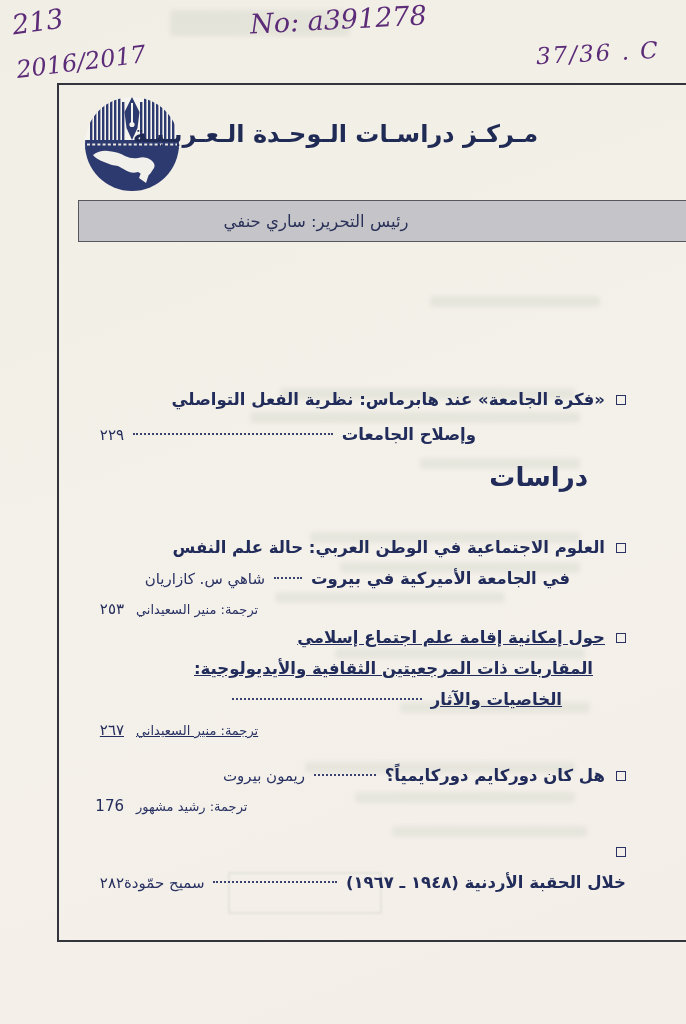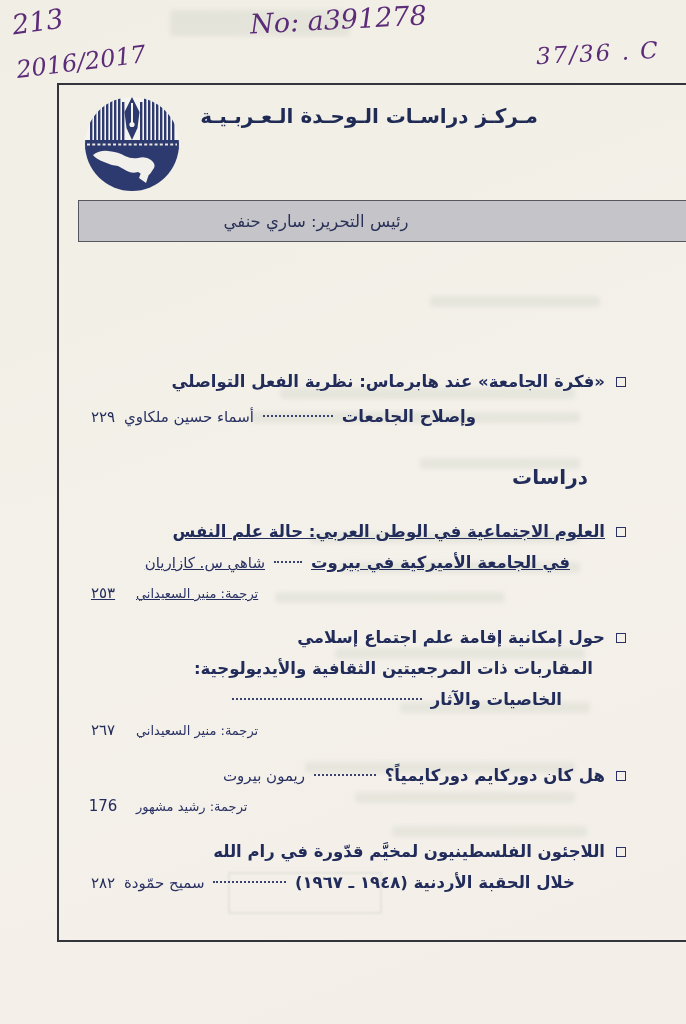--- a/index.html
+++ b/index.html
@@ -20,53 +20,53 @@
   .hw-shelf{left:536px; top:40px; font-size:23px; transform:rotate(-3deg); letter-spacing:2px;}
   
   .frame{
     position:absolute; left:57px; top:83px; width:645px; height:859px;
     border:2px solid #34343c; box-sizing:border-box; background:transparent;
   }
   
   .logo{position:absolute; left:80px; top:92px; width:104px; height:104px;}
   
   .org{
-    position:absolute; right:148px; top:104px; direction:rtl;
-    font-size:20px; font-weight:bold; color:#1f2a55; letter-spacing:.5px;
+    position:absolute; right:148px; top:120px; direction:rtl;
+    font-size:24px; font-weight:bold; color:#1f2a55; letter-spacing:.5px;
     white-space:nowrap;
   }
   
   .editorbar{
     position:absolute; left:78px; top:200px; width:622px; height:42px;
     background:#c5c5c9; border:1px solid #56565e; box-sizing:border-box;
     display:flex; align-items:center; justify-content:center;
     padding-right:146px; direction:rtl;
     font-size:16.5px; color:#2a3158;
   }
   
   .toc{position:absolute; left:78px; top:360px; width:548px; direction:rtl;}
   .entry{position:absolute; right:0; left:0;}
-  .e1{top:6px;} .hd{top:102px;} .e2{top:156px;text-decoration:underline;} .e3{top:262px;} .e4{top:400px;} .e5{top:476px;}
+  .e1{top:24px;} .hd{top:102px;} .e2{top:172px;} .e3{top:262px;text-decoration:underline;} .e4{top:400px;} .e5{top:476px;}
   .row{display:flex; direction:rtl; align-items:baseline; height:31px; line-height:31px; font-size:16.5px;}
   .row+.row{margin-top:4px;}
   .e2 .row+.row, .e3 .row+.row, .e4 .row+.row, .e5 .row+.row{margin-top:0;}
   .t{font-weight:bold; color:#222c5a; white-space:nowrap;}
   .author{font-size:15px; color:#2a3263; white-space:nowrap;}
   .translator{font-size:13px; color:#2a3263; white-space:nowrap; margin-left:12px;}
-  .pg{flex:none; width:46px; text-align:center; padding-left:4px; font-size:15px; color:#232c5a; box-sizing:border-box;}
+  .pg{flex:none; width:46px; text-align:right; padding-left:4px; font-size:15px; color:#232c5a; box-sizing:border-box;}
   .pgap{flex:none; width:145px;}
   .dots{flex:1 1 auto; min-width:28px; border-bottom:2px dotted #3a4270; margin:0 9px; transform:translateY(-5px); height:1px;}
   .spacer{flex:1 1 auto;}
   .bullet{flex:none; width:8px; height:8px; border:1.5px solid #2a3263; margin-left:11px; align-self:center; background:transparent;}
-  .section-heading{font-size:20px; font-weight:bold; color:#222c5a; margin-right:38px; line-height:31px;}
+  .section-heading{font-size:26px; font-weight:bold; color:#222c5a; margin-right:38px; line-height:31px;}
   .ind-e1{margin-right:150px;}
   .ind-e2{margin-right:56px;}
   .ind-e3a{margin-right:33px;}
   .ind-e3b{margin-right:64px;}
-  .ind-e5{margin-right:51px;}
+  .ind-e5{}
   
   .ghost{
     position:absolute; background:#93a08c; opacity:.13; filter:blur(2px);
     border-radius:3px; pointer-events:none;
   }
   .ghost-box{
     position:absolute; border:2px solid #9aa694; opacity:.18; filter:blur(1px);
     background:transparent; pointer-events:none;
   }
 </style>
@@ -153,21 +153,20 @@
   <div class="toc">
 
     <div class="entry e1">
       <div class="row">
         <span class="bullet"></span>
         <span class="t">«فكرة الجامعة» عند هابرماس: نظرية الفعل التواصلي</span>
       </div>
       <div class="row">
         <span class="t ind-e1">وإصلاح الجامعات</span>
         <span class="dots"></span>
-        <span class="author">أسماء حسين ملكاوي</span>
         <span class="pg">٢٢٩</span>
       </div>
     </div>
 
     <div class="entry hd">
       <div class="section-heading">دراسات</div>
     </div>
 
     <div class="entry e2">
       <div class="row">
@@ -218,21 +217,20 @@
       <div class="row">
         <span class="spacer"></span>
         <span class="translator">ترجمة: رشيد مشهور</span>
         <span class="pg">176</span>
       </div>
     </div>
 
     <div class="entry e5">
       <div class="row">
         <span class="bullet"></span>
-        <span class="t">اللاجئون الفلسطينيون لمخيَّم قدّورة في رام الله</span>
       </div>
       <div class="row">
         <span class="t ind-e5">خلال الحقبة الأردنية (١٩٤٨ ـ ١٩٦٧)</span>
         <span class="dots"></span>
         <span class="author">سميح حمّودة</span>
         <span class="pg">٢٨٢</span>
       </div>
     </div>
 
   </div>

